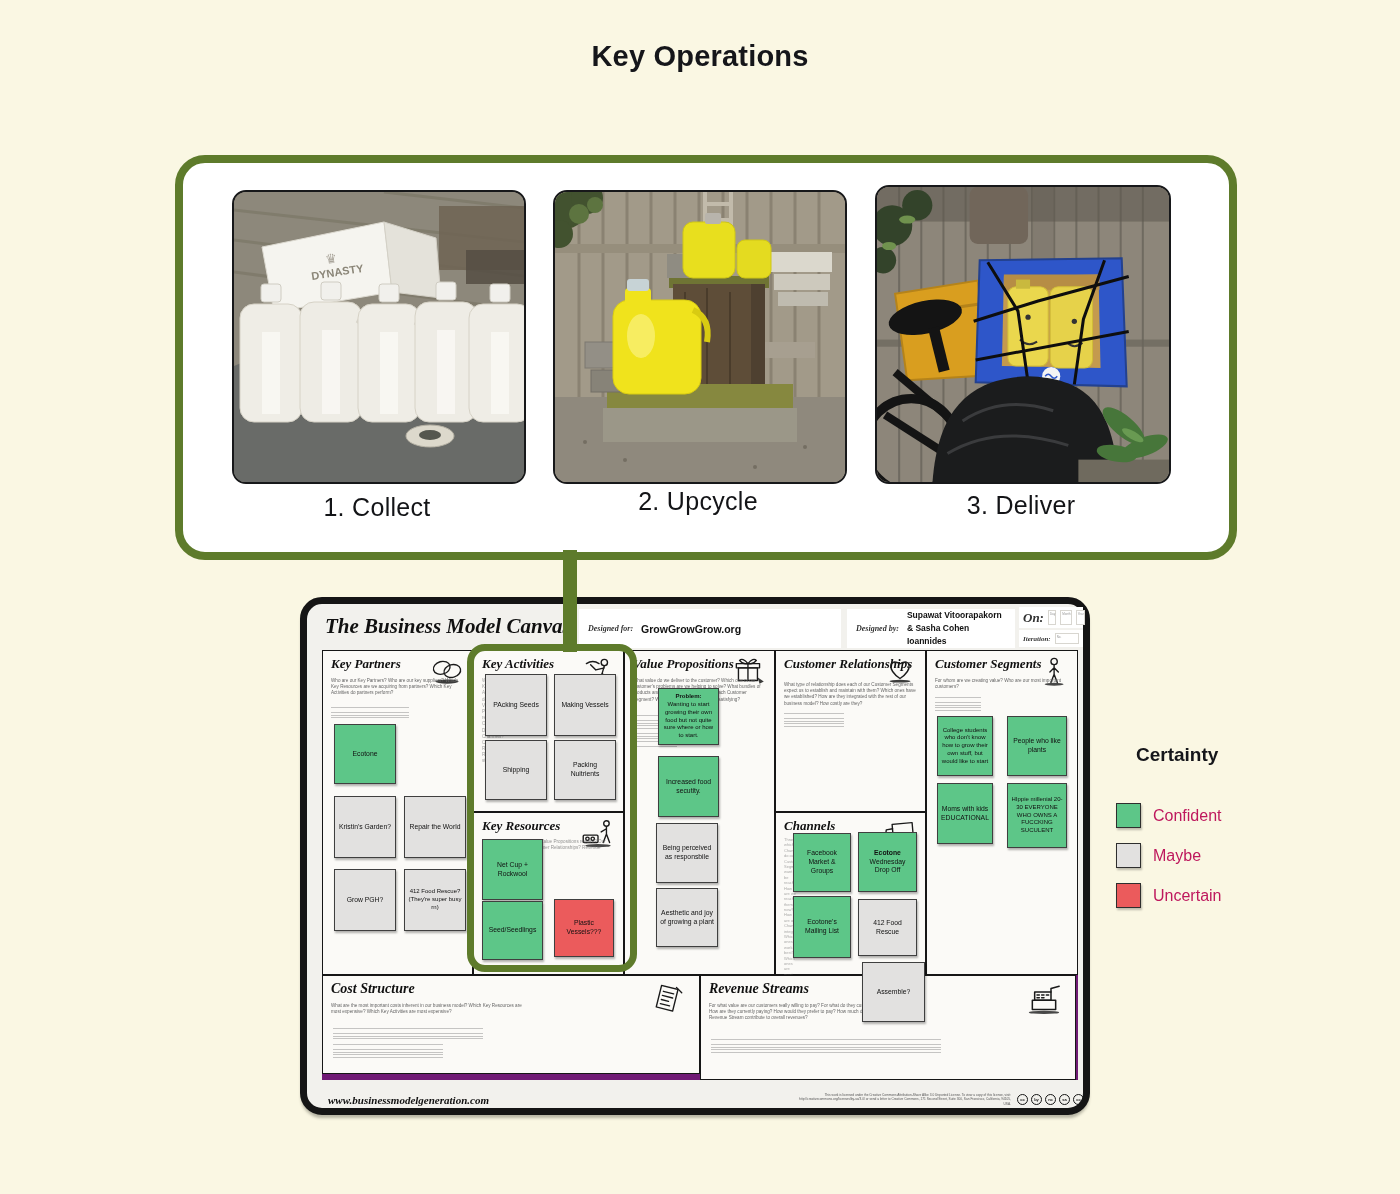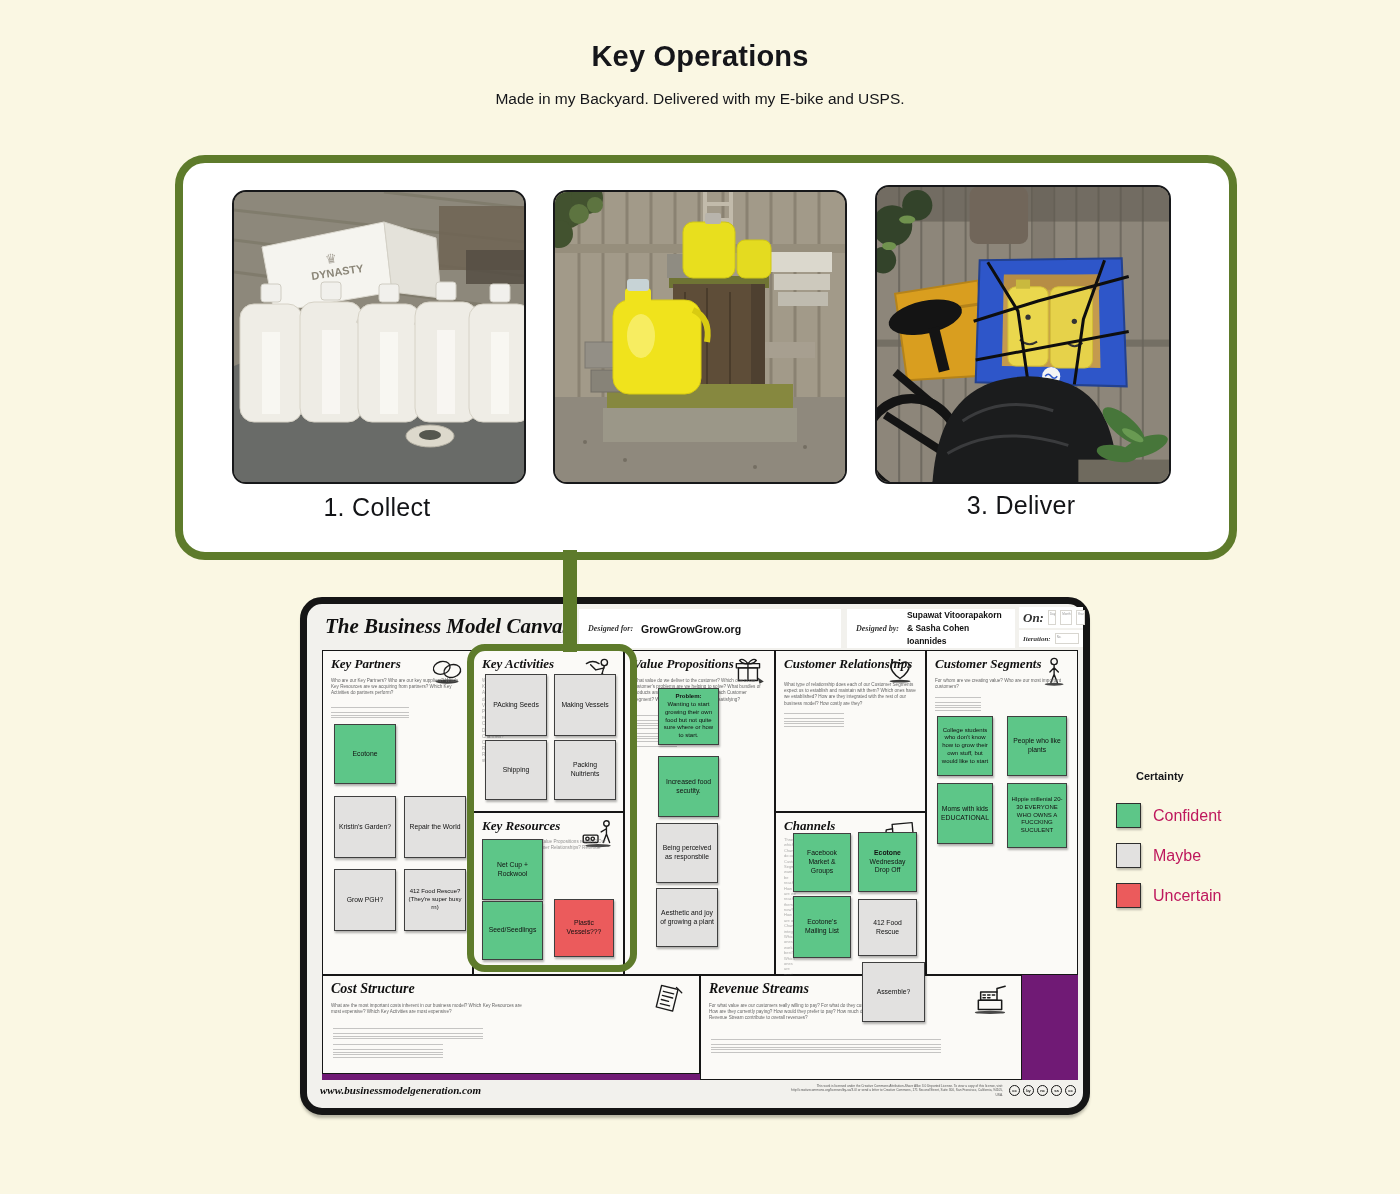--- a/index.html
+++ b/index.html
@@ -51,41 +51,40 @@
 
   .note{position:absolute;border:1px solid #3f3f3f;box-shadow:1px 1.5px 2px rgba(0,0,0,.3);
     display:flex;flex-direction:column;align-items:center;justify-content:center;text-align:center;
     font-size:6.8px;line-height:1.3;padding:3px;box-sizing:border-box;color:#111;z-index:2;}
   .note b{font-weight:700;}
   .note.sm{font-size:6px;}
   .confident{background:#5DC688;}
   .maybe{background:#E2E1E0;}
   .uncertain{background:#EB5B5C;}
 
-  .bmc-footer{position:absolute;left:13px;top:480px;width:756px;height:22px;
-    display:flex;align-items:flex-start;justify-content:space-between;}
+  .bmc-footer{position:absolute;left:21px;top:480px;width:756px;height:22px;
+    display:flex;align-items:flex-end;justify-content:space-between;}
   .site{font-family:"Liberation Serif",serif;font-style:italic;font-weight:700;font-size:11px;color:#101010;}
   .license{width:215px;font-size:3.2px;line-height:1.4;color:#555;text-align:right;margin-right:6px;}
   .cc-row{display:flex;gap:3px;align-items:center;}
   .cc{width:11px;height:11px;border:1.2px solid #161616;border-radius:50%;display:flex;
     align-items:center;justify-content:center;font-size:4px;font-weight:700;color:#161616;box-sizing:border-box;}
 
   
-  .legend-title{position:absolute;left:1136px;top:770px;font-size:11px;font-weight:700;}
+  .legend-title{position:absolute;left:1136px;top:744px;font-size:19px;font-weight:700;}
   .legend-item{position:absolute;display:flex;align-items:center;gap:12px;}
   .swatch{width:25px;height:25px;border:1.5px solid #2e2e2e;box-shadow:1px 1.5px 2px rgba(0,0,0,.25);box-sizing:border-box;}
   .legend-label{font-size:16px;color:#be185d;}
 </style>
 </head>
 <body>
 
 <div class="stage">
 
   <div class="page-title">Key Operations</div>
-  <div class="page-sub">Made in my Backyard. Delivered with my E-bike and USPS.</div>
 
   <div class="photos-panel">
 
     <div class="photo" style="left:49px;top:27px;" title="Empty white gallon jugs lined up on an outdoor table beside a Dynasty box and a roll of tape">
       <svg viewBox="0 0 290 290" preserveAspectRatio="none">
         <rect width="290" height="290" fill="#8d887b"></rect>
         <g stroke="#75705f" stroke-width="3" opacity=".5">
           <line x1="0" y1="18" x2="290" y2="50"></line>
             <line x1="0" y1="48" x2="290" y2="84"></line>
           <line x1="0" y1="80" x2="290" y2="118"></line>
@@ -262,20 +261,21 @@
         <g fill="#47763a">
           <ellipse cx="245" cy="235" rx="26" ry="10" transform="rotate(40 245 235)"></ellipse>
           <ellipse cx="266" cy="255" rx="24" ry="9" transform="rotate(-20 266 255)"></ellipse>
           <ellipse cx="238" cy="262" rx="20" ry="8" transform="rotate(10 238 262)"></ellipse>
         </g>
         <ellipse cx="254" cy="244" rx="12" ry="4" fill="#699a52" transform="rotate(30 254 244)"></ellipse>
       </svg>
     </div>
 
     <div class="caption" style="left:49px;top:330px;width:290px;">1.  Collect</div>
+    <div class="caption" style="left:370px;top:324px;width:290px;">2. Upcycle</div>
     <div class="caption" style="left:692px;top:328px;width:292px;">3. Deliver</div>
   </div>
 
   <div class="connector"></div>
 
   <div class="bmc">
     <div class="bmc-title">The Business Model Canvas</div>
 
     <div class="hdr-box" style="left:272px;top:5px;width:262px;height:39px;">
       <span class="hdr-label">Designed for:</span>
@@ -464,21 +464,21 @@
             <rect x="9" y="3" width="16" height="21"></rect>
             <path d="M12 8 h10 M12 12 h10 M12 16 h7 M12 20 h9"></path>
           </g>
           <path d="M26 3 l5 5"></path>
         </svg>
         <div class="sec-q" style="width:200px;">What are the most important costs inherent in our business model? Which Key Resources are most expensive? Which Key Activities are most expensive?</div>
         <div class="fp" style="left:10px;top:52px;width:150px;height:12px;"></div>
         <div class="fp" style="left:10px;top:68px;width:110px;height:14px;"></div>
       </div>
 
-      <div class="cell" style="left:378px;top:325px;width:322px;height:105px;">
+      <div class="cell" style="left:378px;top:325px;width:376px;height:105px;">
         <div class="sec-title" style="font-size:14px;">Revenue Streams</div>
         <svg class="sec-icon" style="right:10px;top:6px;width:42px;height:34px;" viewBox="0 0 36 28">
           <rect x="8" y="15" width="20" height="8"></rect>
           <rect x="10" y="8" width="14" height="7"></rect>
           <path d="M12 10.5h2 M16 10.5h2 M20 10.5h2 M12 13h2 M16 13h2"></path>
           <path d="M24 5 l7 -2 M24 5 v3"></path>
           <ellipse class="fill" cx="18" cy="25.5" rx="13" ry="1.4" opacity=".8"></ellipse>
         </svg>
         <div class="sec-q" style="width:180px;">For what value are our customers really willing to pay? For what do they currently pay? How are they currently paying? How would they prefer to pay? How much does each Revenue Stream contribute to overall revenues?</div>
         <div class="fp" style="left:10px;top:63px;width:230px;height:18px;"></div>

